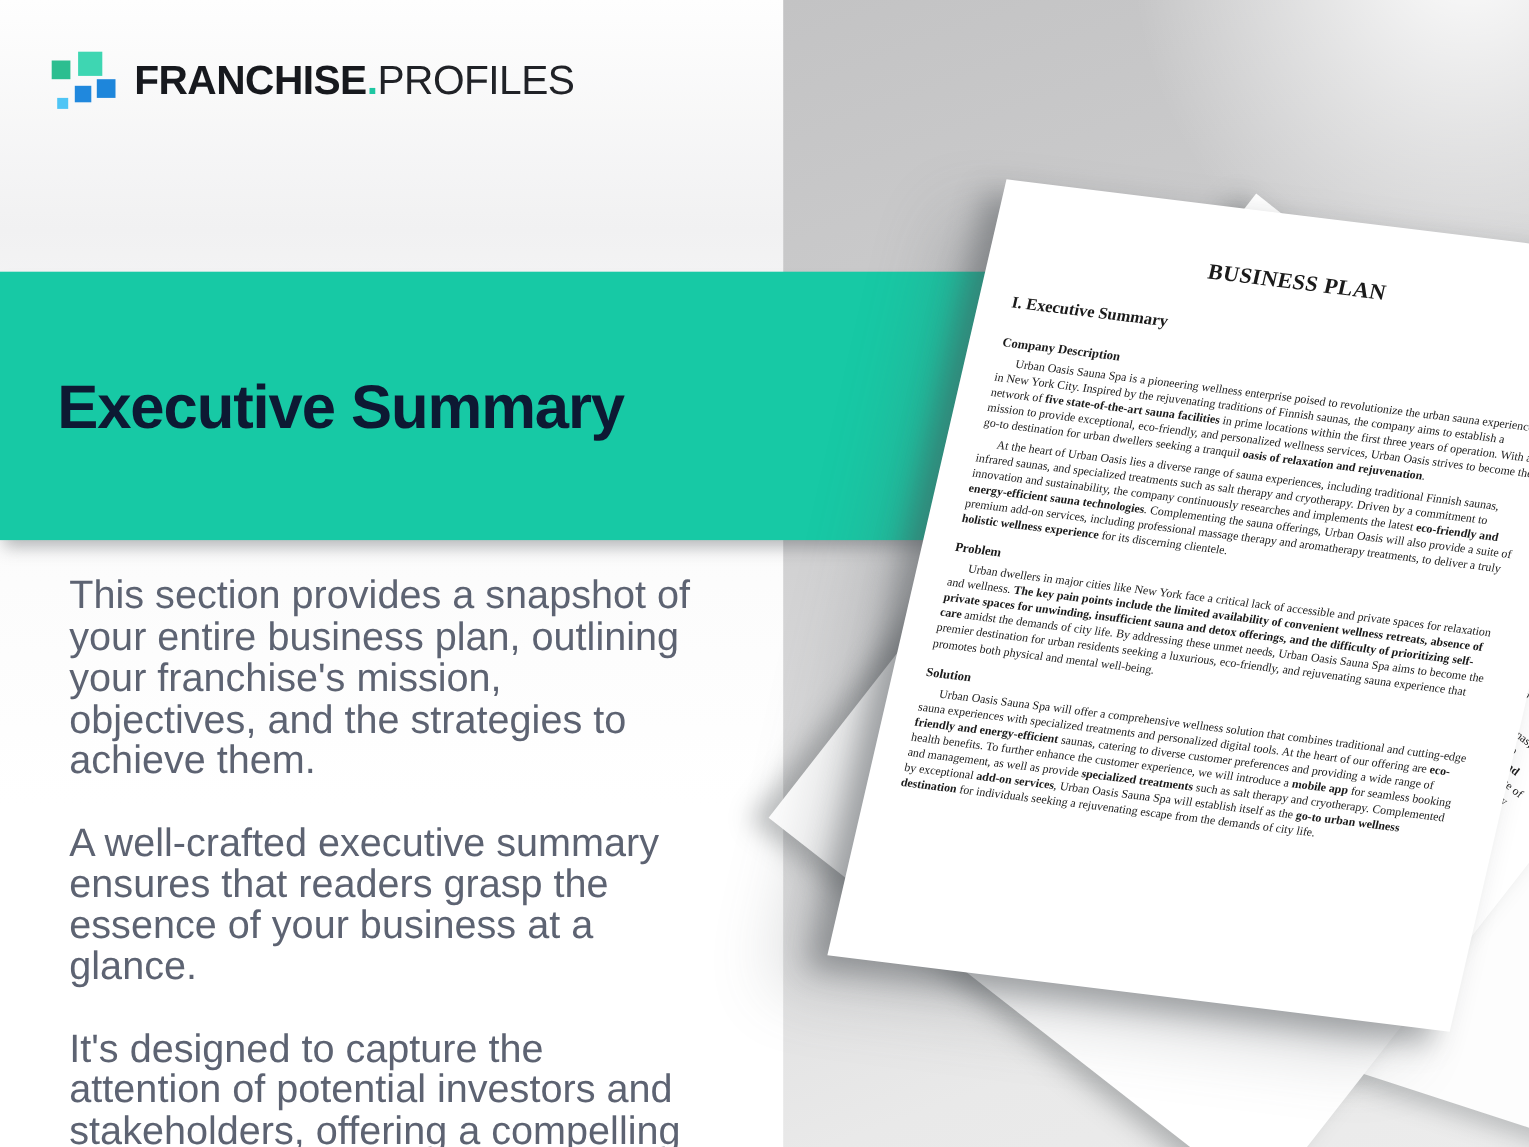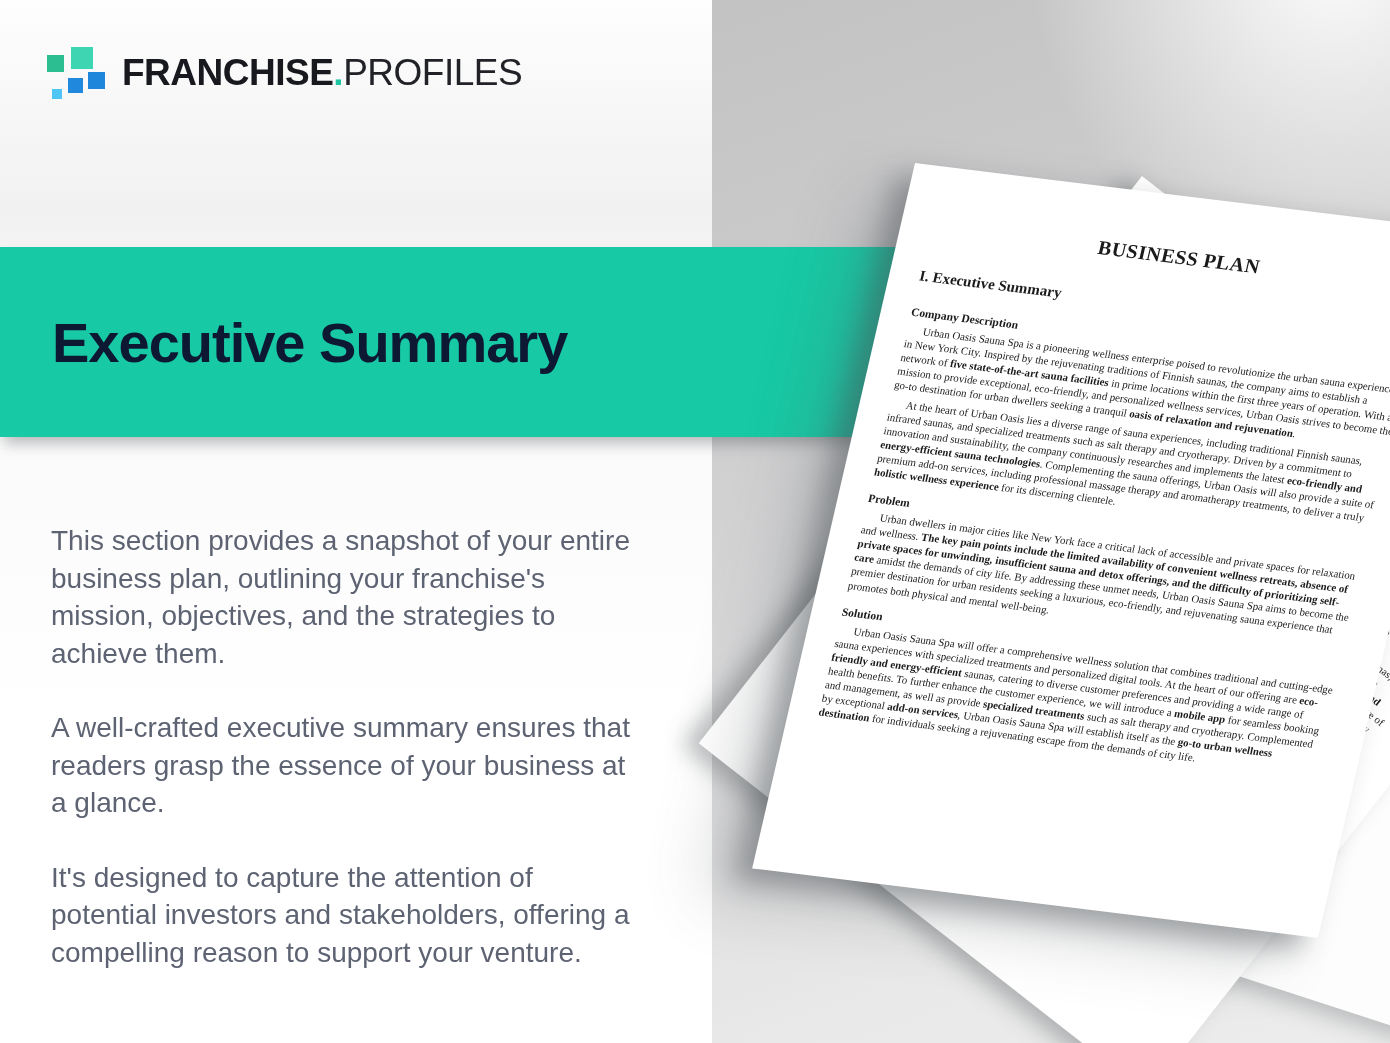--- a/index.html
+++ b/index.html
@@ -28,31 +28,31 @@
   .sq-green {left:3px;top:11px;width:17px;height:17px;background:#2cbe90;}
   .sq-blue-r{left:44px;top:28px;width:17px;height:17px;background:#1e86db;}
   .sq-blue-m{left:24px;top:34px;width:15px;height:15px;background:#2088dd;}
   .sq-blue-s{left:8px;top:45px;width:10px;height:10px;background:#4fc5f5;}
   .logo-text{margin-left:12px;font-size:37px;letter-spacing:-0.5px;color:#17191e;white-space:nowrap;text-align:right;}
   .logo-text .w-bold{font-weight:700;}
   .logo-text .w-dot{font-weight:700;color:#1ec6a2;}
   .logo-text .w-light{font-weight:400;color:#202227;}
   
   .title-band{
-    position:absolute;left:0;top:247px;width:920px;height:190px;background:#17c9a5;
+    position:absolute;left:0;top:247px;width:920px;height:244px;background:#17c9a5;
     box-shadow:0 10px 14px -4px rgba(50,55,60,0.35);z-index:2;
     display:flex;align-items:center;
   }
   .title-band h1{
     margin:0 0 0 52px;font-size:56px;font-weight:700;letter-spacing:-1px;color:#0d1933;
   }
   
   .intro{position:absolute;left:51px;top:522px;width:580px;z-index:2;}
   .intro p{
-    margin:0 0 37px 0;font-size:28px;line-height:37.5px;color:#5d6372;font-weight:400;
+    margin:0 0 37px 12px;font-size:36px;line-height:37.5px;color:#5d6372;font-weight:400;
   }
   
   .sheet-back{
     position:absolute;left:1330px;top:480px;width:400px;height:500px;background:#fdfdfd;
     transform:rotate(18deg);transform-origin:0 0;
     box-shadow:-10px 10px 20px rgba(80,85,88,0.30);z-index:3;
   }
   .page{
     position:absolute;width:570px;height:720px;background:#ffffff;box-sizing:border-box;
     padding:50px 40px 20px 30px;font-family:"Liberation Serif",serif;color:#1b1b1b;

